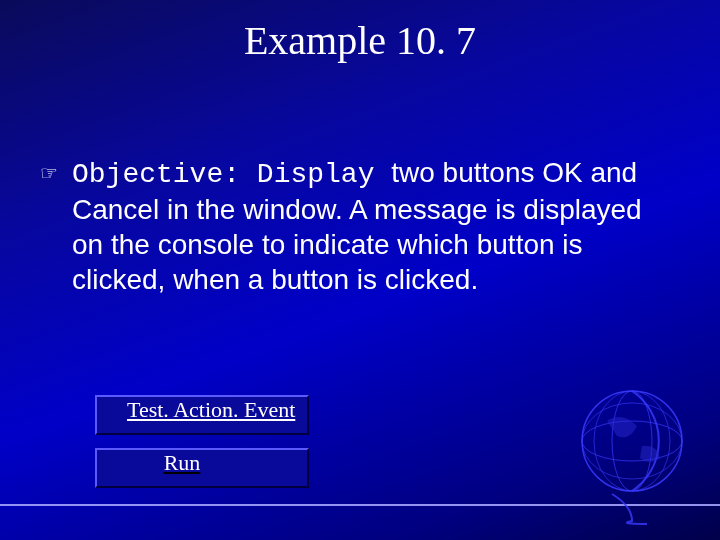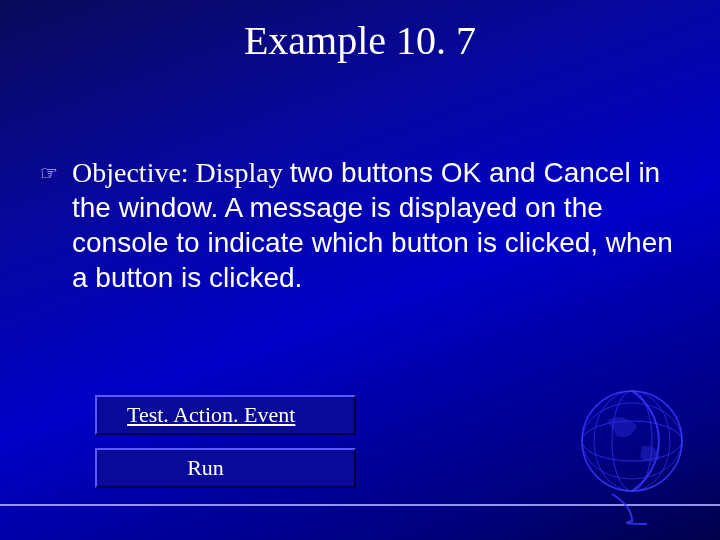--- a/index.html
+++ b/index.html
@@ -39,38 +39,38 @@
     padding-top: 6px;
     font-size: 20px;
     color: #ffffff;
   }
   .bullet-text {
     flex: 1;
     font-size: 28px;
     line-height: 1.25;
   }
   .obj-label {
-    font-family: Liberation Serif, serif;
+    font-family: Liberation Mono, monospace;
   }
   .obj-body {
     font-family: Liberation Sans, sans-serif;
   }
   .link-box {
     position: absolute;
     left: 95px;
-    width: 261px;
+    width: 214px;
     height: 40px;
     background: #0a0a9a;
     border-top: 2px solid #5a5aff;
     border-left: 2px solid #5a5aff;
     border-right: 2px solid #000040;
     border-bottom: 2px solid #000040;
     display: flex;
-    align-items: center;
     box-sizing: border-box;
+    text-decoration: underline;
   }
   .link-box.first { top: 395px; }
   .link-box.second { top: 448px; }
   .link-text-underline {
     font-family: "Times New Roman", Times, serif;
     font-size: 22px;
     color: #ffffff;
     text-decoration: underline;
     padding-left: 30px;
   }

